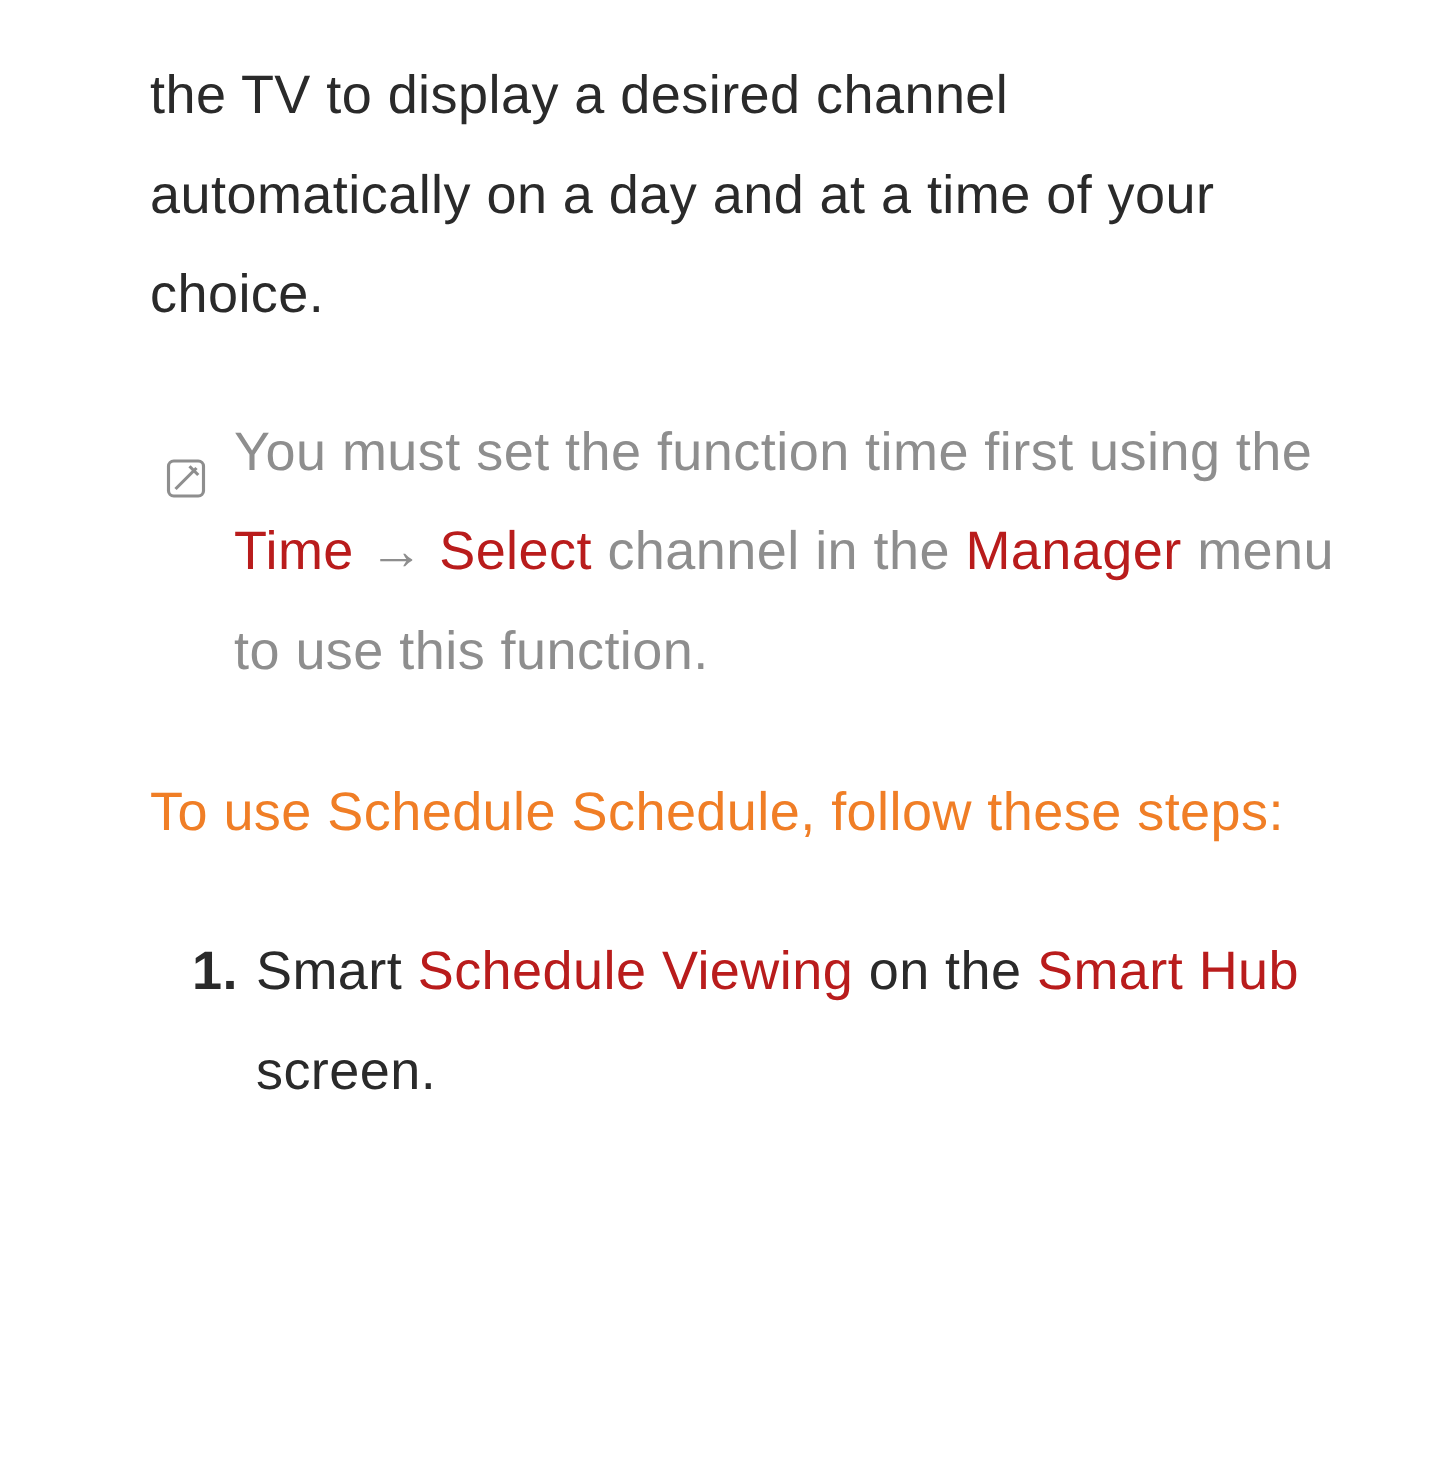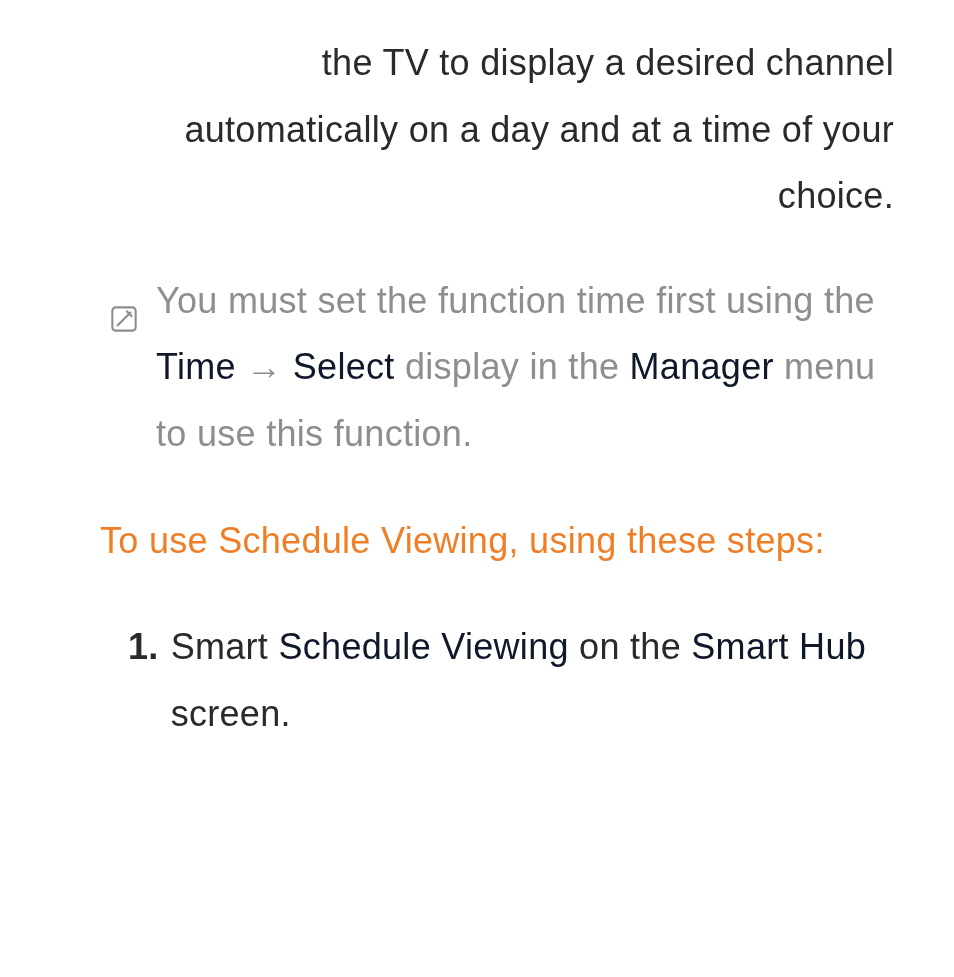--- a/index.html
+++ b/index.html
@@ -14,42 +14,41 @@
       font-family: Arial, Helvetica, sans-serif;
       padding: 30px 60px 0 100px;
       color: #2a2a2a;
       font-size: 36px;
       line-height: 1.85;
       letter-spacing: 0.3px;
     }
     .intro-text {
       color: #2a2a2a;
       margin-bottom: 38px;
-      text-align: right;
     }
     .note-block {
       display: flex;
       color: #8e8e8e;
       margin-bottom: 40px;
       padding-left: 10px;
     }
     .note-icon {
       flex-shrink: 0;
       margin-right: 18px;
       margin-top: 20px;
     }
     .note-icon svg {
       width: 28px;
       height: 28px;
     }
     .note-text {
       flex: 1;
     }
     .blue {
-      color: #0f172a;
+      color: #b91c1c;
     }
     .arrow {
       color: #8e8e8e;
     }
     .section-heading {
       color: #f07e26;
       margin-bottom: 40px;
     }
     .step-block {
       display: flex;
@@ -72,24 +71,24 @@
 
 <div class="note-block">
   <span class="note-icon">
     <svg viewBox="0 0 24 24" fill="none" stroke="#8e8e8e" stroke-width="1.8">
       <rect x="2" y="2" width="20" height="20" rx="3" ry="3"></rect>
       <line x1="6" y1="18" x2="18" y2="6"></line>
       <line x1="14" y1="5" x2="19" y2="10"></line>
     </svg>
   </span>
   <p class="note-text">
-    <span>You must set the function time first using the </span><span class="blue">Time</span><span class="arrow"> → </span><span class="blue">Select</span><span> display in the </span><span class="blue">Manager</span><span> menu to use this function.</span>
+    <span>You must set the function time first using the </span><span class="blue">Time</span><span class="arrow"> → </span><span class="blue">Select</span><span> channel in the </span><span class="blue">Manager</span><span> menu to use this function.</span>
   </p>
 </div>
 
-<p class="section-heading">To use Schedule Viewing, using these steps:</p>
+<p class="section-heading">To use Schedule Schedule, follow these steps:</p>
 
 <div class="step-block">
   <span class="step-num">1.</span>
   <p class="step-text">
     <span>Smart </span><span class="blue">Schedule Viewing</span><span> on the </span><span class="blue">Smart Hub</span><span> screen.</span>
   </p>
 </div>
 
 </body></html>

